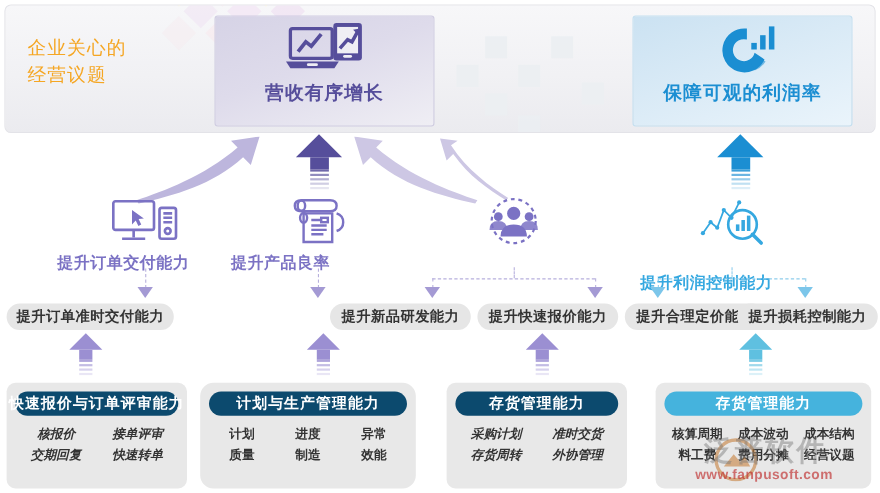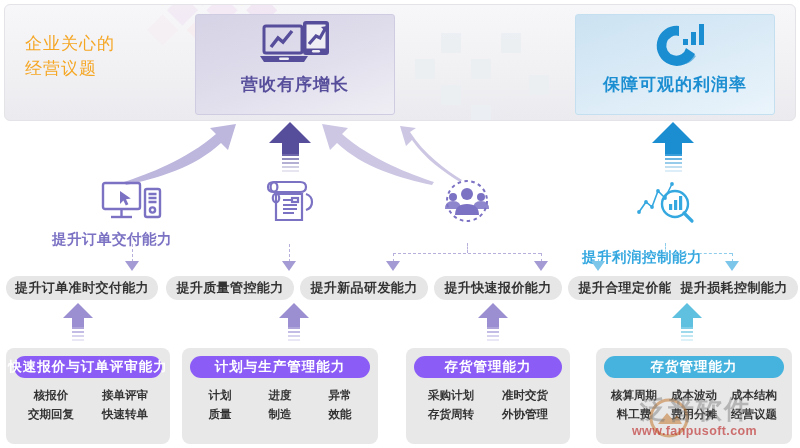--- a/index.html
+++ b/index.html
@@ -99,28 +99,28 @@
     position:absolute;top:348px;height:96px;
     background:#e8e8e8;border-radius:8px;box-sizing:border-box;
     padding:8px 8px 0 8px;
   }
   .panel-title{
     height:22px;border-radius:11px;
     display:flex;align-items:center;justify-content:center;
     color:#fff;font-size:13.5px;font-weight:bold;letter-spacing:1px;
     white-space:nowrap;
   }
-  .panel-title.purple{background:#8b5cf6;}
+  .panel-title.purple{background:#0c4a6e;}
   .panel-title.blue{background:#45b3dd;}
   .panel-items{margin-top:8px;display:flex;flex-wrap:wrap;}
   .panel-items div{
     font-size:11.5px;font-weight:bold;color:#333;
     line-height:19px;text-align:center;white-space:nowrap;
   }
-  .cols2 div{width:50%;}
+  .cols2 div{width:50%;font-style:italic;}
   .cols3 div{width:33.33%;}
   .wm-text{
     position:absolute;left:640px;top:392px;
     font-size:26px;font-weight:bold;color:rgba(120,120,120,.45);
     letter-spacing:2px;white-space:nowrap;
   }
   .wm-url{
     position:absolute;left:632px;top:424px;
     font-size:12.5px;font-weight:bold;color:rgba(190,45,45,.65);
     letter-spacing:.4px;white-space:nowrap;
@@ -266,20 +266,21 @@
           <path d="M6 9 q0 -5 6 -5 h26 q6 0 6 5 q0 5 -6 5 h-26 q-6 0 -6 -5 z"></path>
           <ellipse cx="12" cy="9" rx="3.4" ry="4.6"></ellipse>
           <path d="M14 16 h26 v26 h-26 z"></path>
           <ellipse cx="14" cy="20" rx="3.2" ry="4.4"></ellipse>
           <path d="M21 22 h9 M21 27 h14 M21 31 h14 M21 35 h11"></path>
           <rect x="30" y="20" width="6" height="4"></rect>
           <path d="M44 16 q6 2 6 8 q0 6 -6 8"></path>
         </g>
       </svg>
     </div>
+    <div class="caplabel">提升产品良率</div>
   </div>
 
   <div class="cap purple" style="left:382px;top:178px;width:170px;">
     <div class="capicon">
       <svg width="56" height="46" viewBox="0 0 56 46">
         <circle cx="28" cy="23" r="20" fill="none" stroke="#7b72c4" stroke-width="2" stroke-dasharray="3.5 3.5"></circle>
         <g fill="#7b72c4">
           <circle cx="28" cy="16" r="6"></circle>
           <path d="M16 37 q0 -11 12 -11 q12 0 12 11 z"></path>
           <circle cx="14" cy="19" r="4"></circle>
@@ -339,21 +340,20 @@
   <div class="fork blue" style="left:0;top:0;">
     <div class="v" style="left:665px;top:243px;height:10px;"></div>
     <div class="h" style="left:598px;top:253px;width:134px;"></div>
     <div class="v" style="left:598px;top:253px;height:9px;"></div>
     <div class="v" style="left:732px;top:253px;height:9px;"></div>
     <div class="tri" style="left:591px;top:261px;"></div>
     <div class="tri" style="left:725px;top:261px;"></div>
   </div>
 
   <div class="pill" style="left:6px;width:152px;">提升订单准时交付能力</div>
-  <div class="pill" style="left:166px;width:128px;">提升质量管控能力</div>
   <div class="pill" style="left:300px;width:128px;">提升新品研发能力</div>
   <div class="pill" style="left:434px;width:128px;">提升快速报价能力</div>
   <div class="pill" style="left:568px;width:128px;">提升合理定价能力</div>
   <div class="pill" style="left:670px;width:128px;">提升损耗控制能力</div>
 
   <div class="uparrow" style="left:63px;top:303px;">
     <div class="head" style="border-bottom:15px solid #9b8fd2;"></div>
     <div style="width:12px;height:9px;background:#9b8fd2;margin:0 auto;"></div>
     <div class="shaftbox">
       <i style="background:#9b8fd2;opacity:.8;"></i>
@@ -396,21 +396,21 @@
   <div class="panel" style="left:6px;width:164px;">
     <div class="panel-title purple">快速报价与订单评审能力</div>
     <div class="panel-items cols2">
       <div>核报价</div>
       <div>接单评审</div>
       <div>交期回复</div>
       <div>快速转单</div>
     </div>
   </div>
 
-  <div class="panel" style="left:182px;width:196px;">
+  <div class="panel" style="left:182px;width:196px;border-radius:12px;">
     <div class="panel-title purple">计划与生产管理能力</div>
     <div class="panel-items cols3">
       <div>计划</div>
       <div>进度</div>
       <div>异常</div>
       <div>质量</div>
       <div>制造</div>
       <div>效能</div>
     </div>
   </div>

